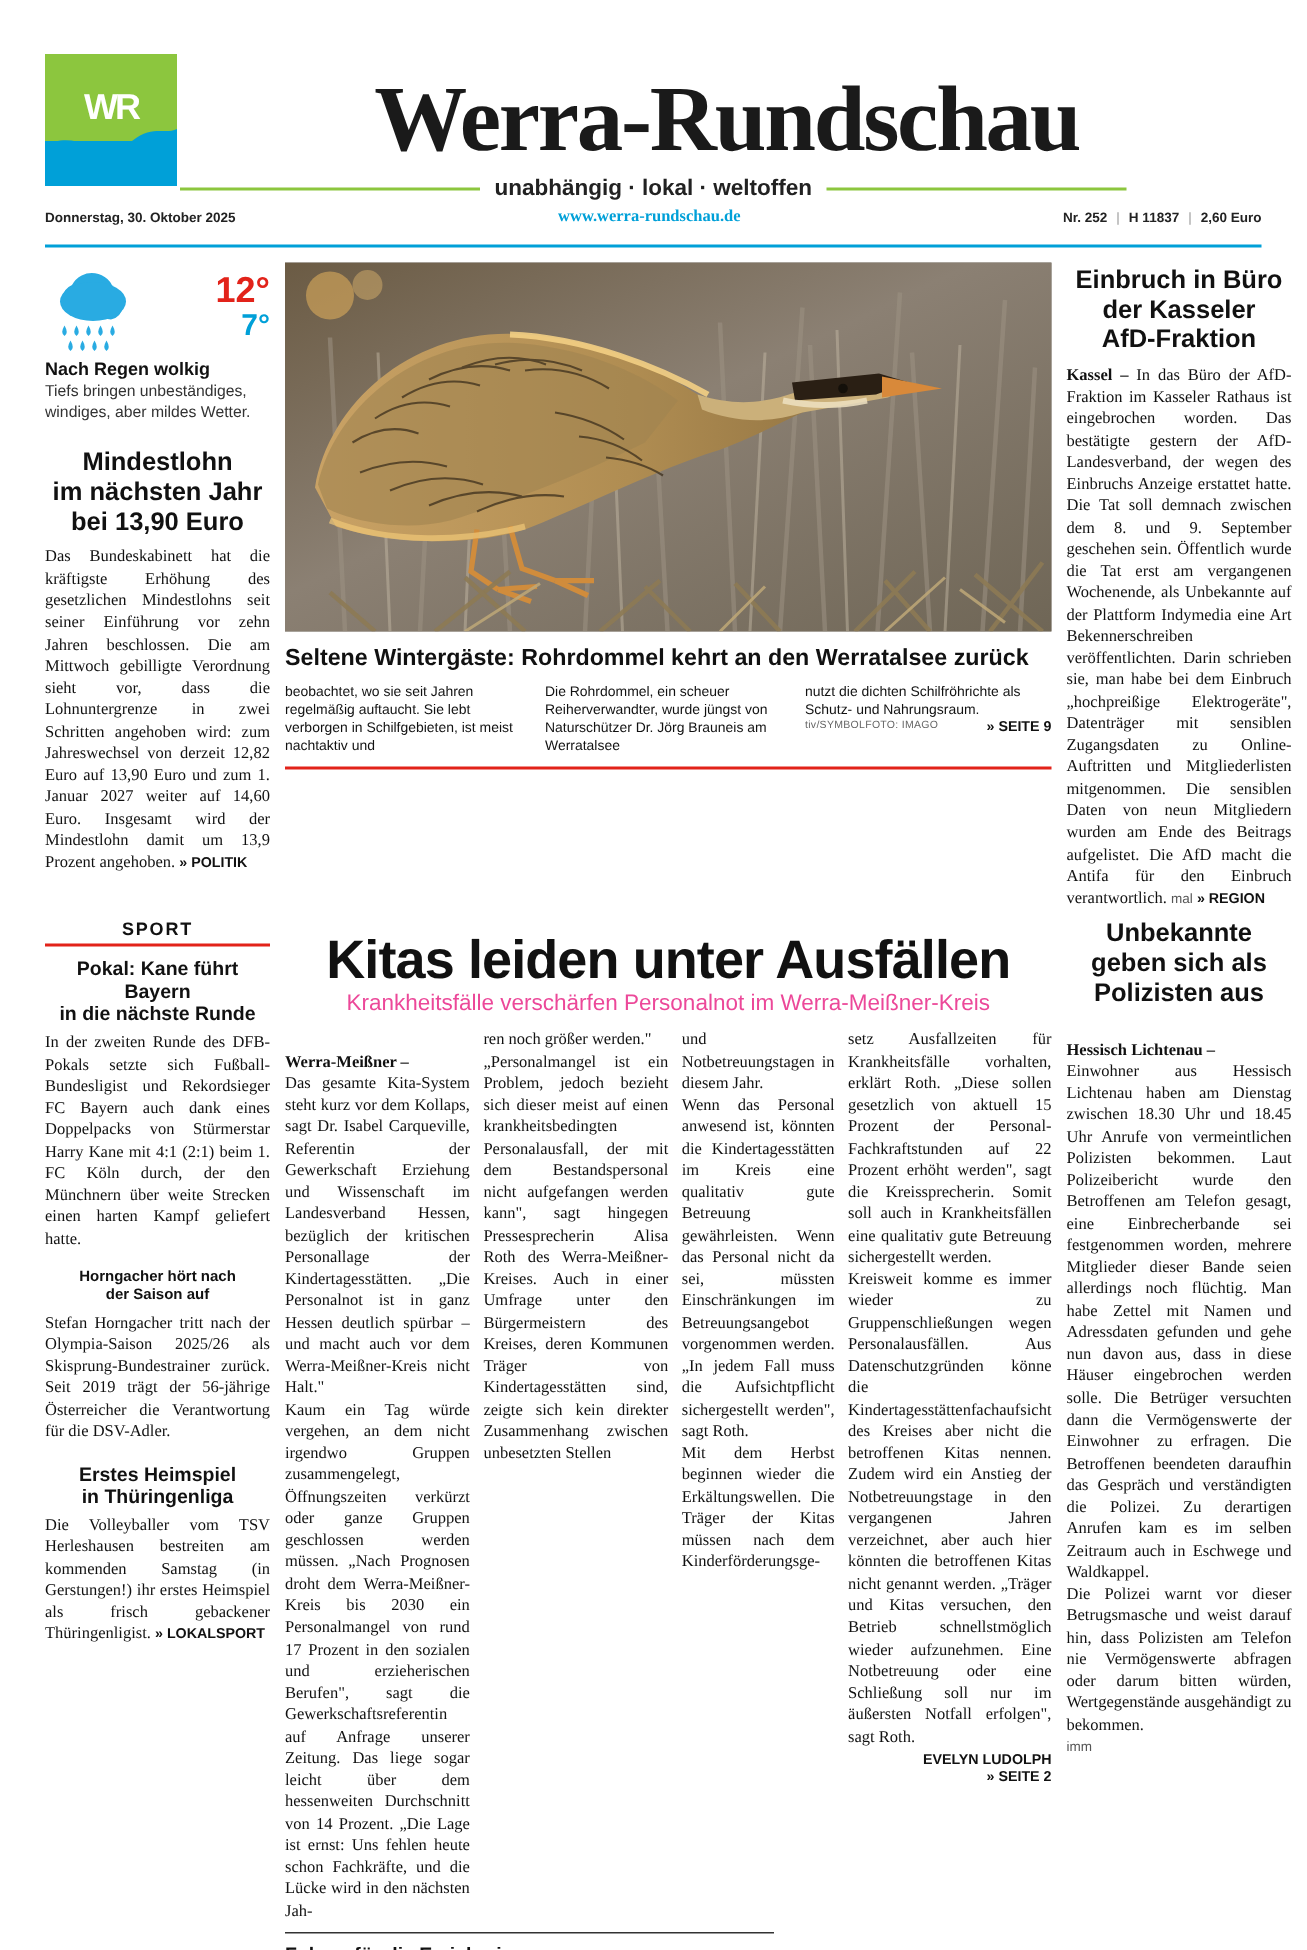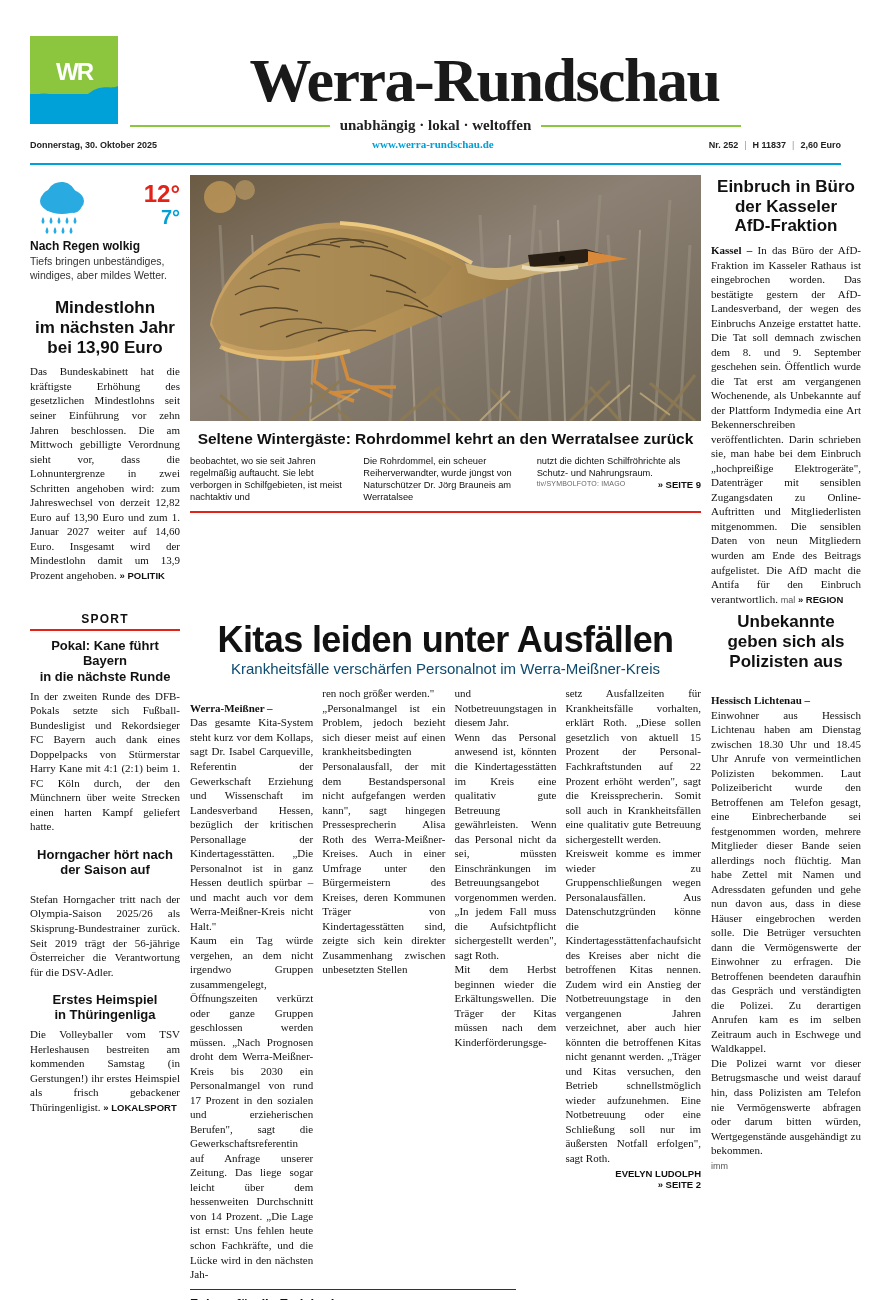--- a/index.html
+++ b/index.html
@@ -31,21 +31,21 @@
     font-weight:700; font-size:62px; line-height:1;
     letter-spacing:-1.5px; color:#1a1a1a;
     padding-left:10px;
   }
   .tagline-row {
     display:flex; align-items:center; justify-content:center;
     margin-top:12px; gap:10px;
   }
   .tagline-row .rule { height:2px; background:#8cc63e; flex:1; max-width:200px; }
   .tagline {
-    font-family:Liberation Serif, serif;
+    font-family:Liberation Sans, sans-serif;
     font-weight:700; font-size:15px; color:#222; white-space:nowrap;
   }
   .infobar {
     display:flex; align-items:flex-end; justify-content:space-between;
     margin-top:4px; padding-bottom:13px;
     border-bottom:2px solid #00a0d8;
     font-size:9px; font-weight:700;
   }
   .infobar .date { color:#222; }
   .infobar .url { color:#00a0d8; font-family:"Liberation Serif", serif; font-size:11px; font-weight:700; }
@@ -82,36 +82,36 @@
   
   .seclabel {
     text-align:center; font-size:12px; font-weight:700; letter-spacing:1.2px;
     padding-bottom:3px; border-bottom:2px solid #e2231a; margin-bottom:7px;
   }
 
   
   .photo { width:511px; height:246px; position:relative; overflow:hidden; background:#5c5244; }
   .photo svg { display:block; }
   .photo-title {
-    text-align:center; font-size:15.5px; font-weight:700;
+    text-align:left; font-size:15.5px; font-weight:700;
     margin:9px 0 7px; color:#111;
   }
   .capcols { display:flex; gap:9px; }
   .capcols .cc { flex:1; font-size:9.3px; line-height:1.3; }
   .credit { font-size:7px; color:#666; letter-spacing:.2px; }
   .capfoot { display:flex; justify-content:space-between; align-items:flex-start; }
 
   .rule-red { height:2px; background:#e2231a; margin:8px 0 0; }
 
   
   .mainhead {
     text-align:center; font-size:36px; font-weight:700;
     letter-spacing:-0.6px; margin:10px 0 2px; line-height:1;
   }
-  .mainsub { text-align:center; font-size:15px; margin-bottom:9px; color:#0c4a6e; }
+  .mainsub { text-align:center; font-size:15px; margin-bottom:9px; color:#ec4899; }
 
   .artcols { display:flex; gap:9px; }
   .artcols .ac { flex:1; }
 
   
   .infobox { border-top:1.5px solid #333; border-bottom:1.5px solid #333; padding:6px 0 5px; margin-top:7px;}
   .infobox h4 { margin:0 0 4px; font-size:13px; font-weight:700; }
 
   .colsplit { display:flex; gap:9px; }
   .lead { font-weight:700; }
@@ -320,21 +320,21 @@
     <div class="col-left">
       <div class="seclabel">SPORT</div>
 
       <div>
         <div class="hl-small" style="margin:0 0 5px;font-size:13px;white-space:pre-line">Pokal: Kane führt Bayern
 in die nächste Runde</div>
         <div class="body-serif">In der zweiten Runde des DFB-Pokals setzte sich Fußball-Bundesligist und Rekordsieger FC Bayern auch dank eines Doppelpacks von Stürmerstar Harry Kane mit 4:1 (2:1) beim 1. FC Köln durch, der den Münchnern über weite Strecken einen harten Kampf geliefert hatte.</div>
       </div>
 
       <div>
-        <div class="hl-small" style="margin:13px 0 15px;font-size:13px;white-space:pre-line">Horngacher hört nach
+        <div class="hl-small" style="margin:13px 0 5px;font-size:10px;white-space:pre-line">Horngacher hört nach
 der Saison auf</div>
         <div class="body-serif">Stefan Horngacher tritt nach der Olympia-Saison 2025/26 als Skisprung-Bundestrainer zurück. Seit 2019 trägt der 56-jährige Österreicher die Verantwortung für die DSV-Adler.</div>
       </div>
 
       <div>
         <div class="hl-small" style="margin:13px 0 5px;font-size:13px;white-space:pre-line">Erstes Heimspiel
 in Thüringenliga</div>
         <div class="body-serif">
           <span>Die Volleyballer vom TSV Herleshausen bestreiten am kommenden Samstag (in Gerstungen!) ihr erstes Heimspiel als frisch gebackener Thüringenligist.</span>
           <span class="ref">» LOKALSPORT</span>

